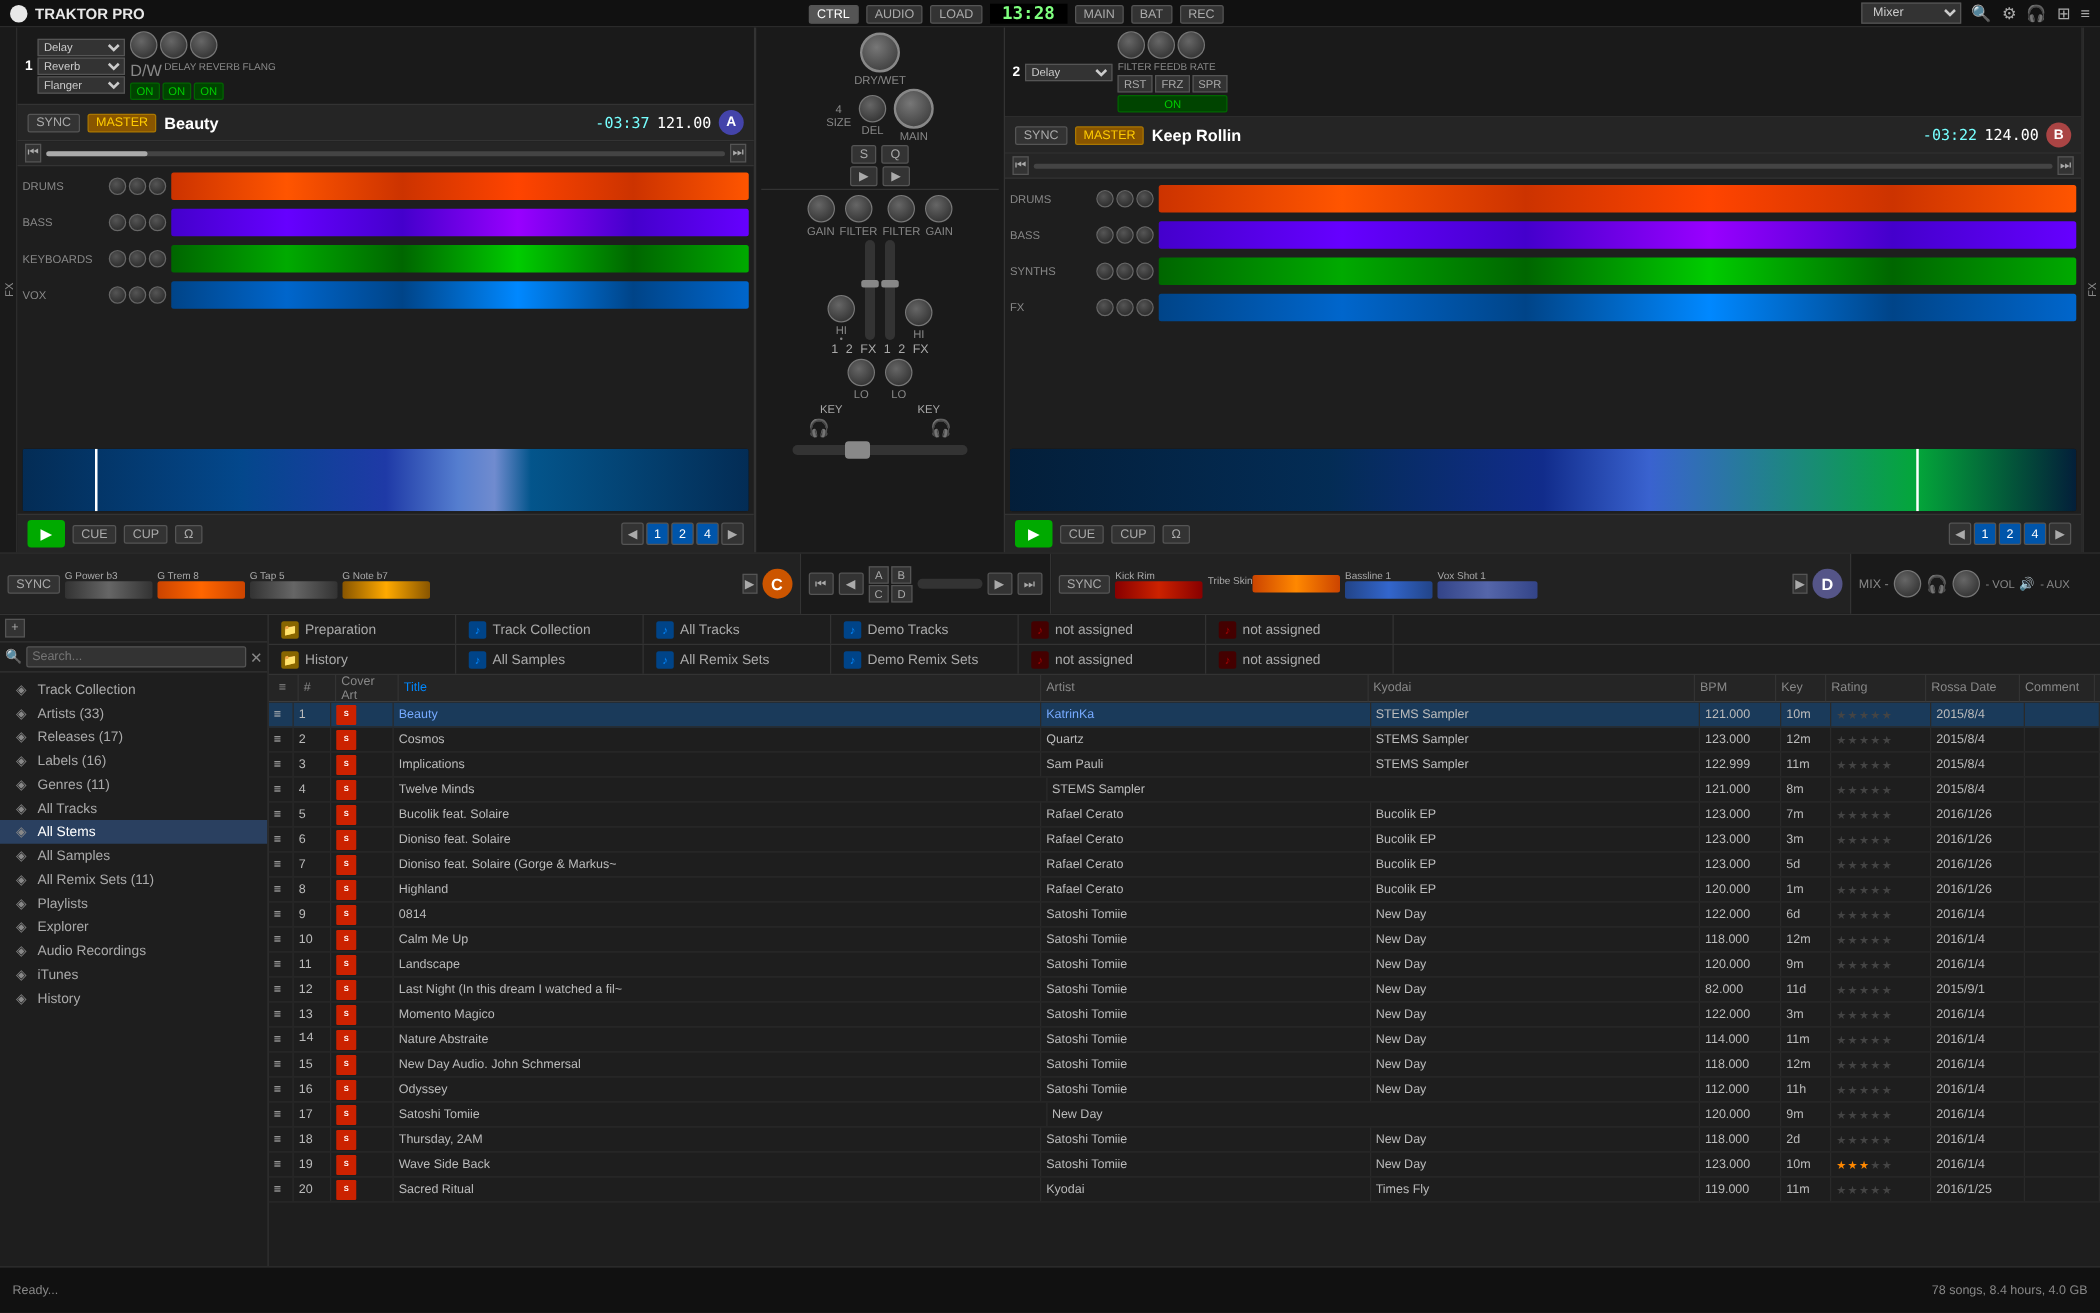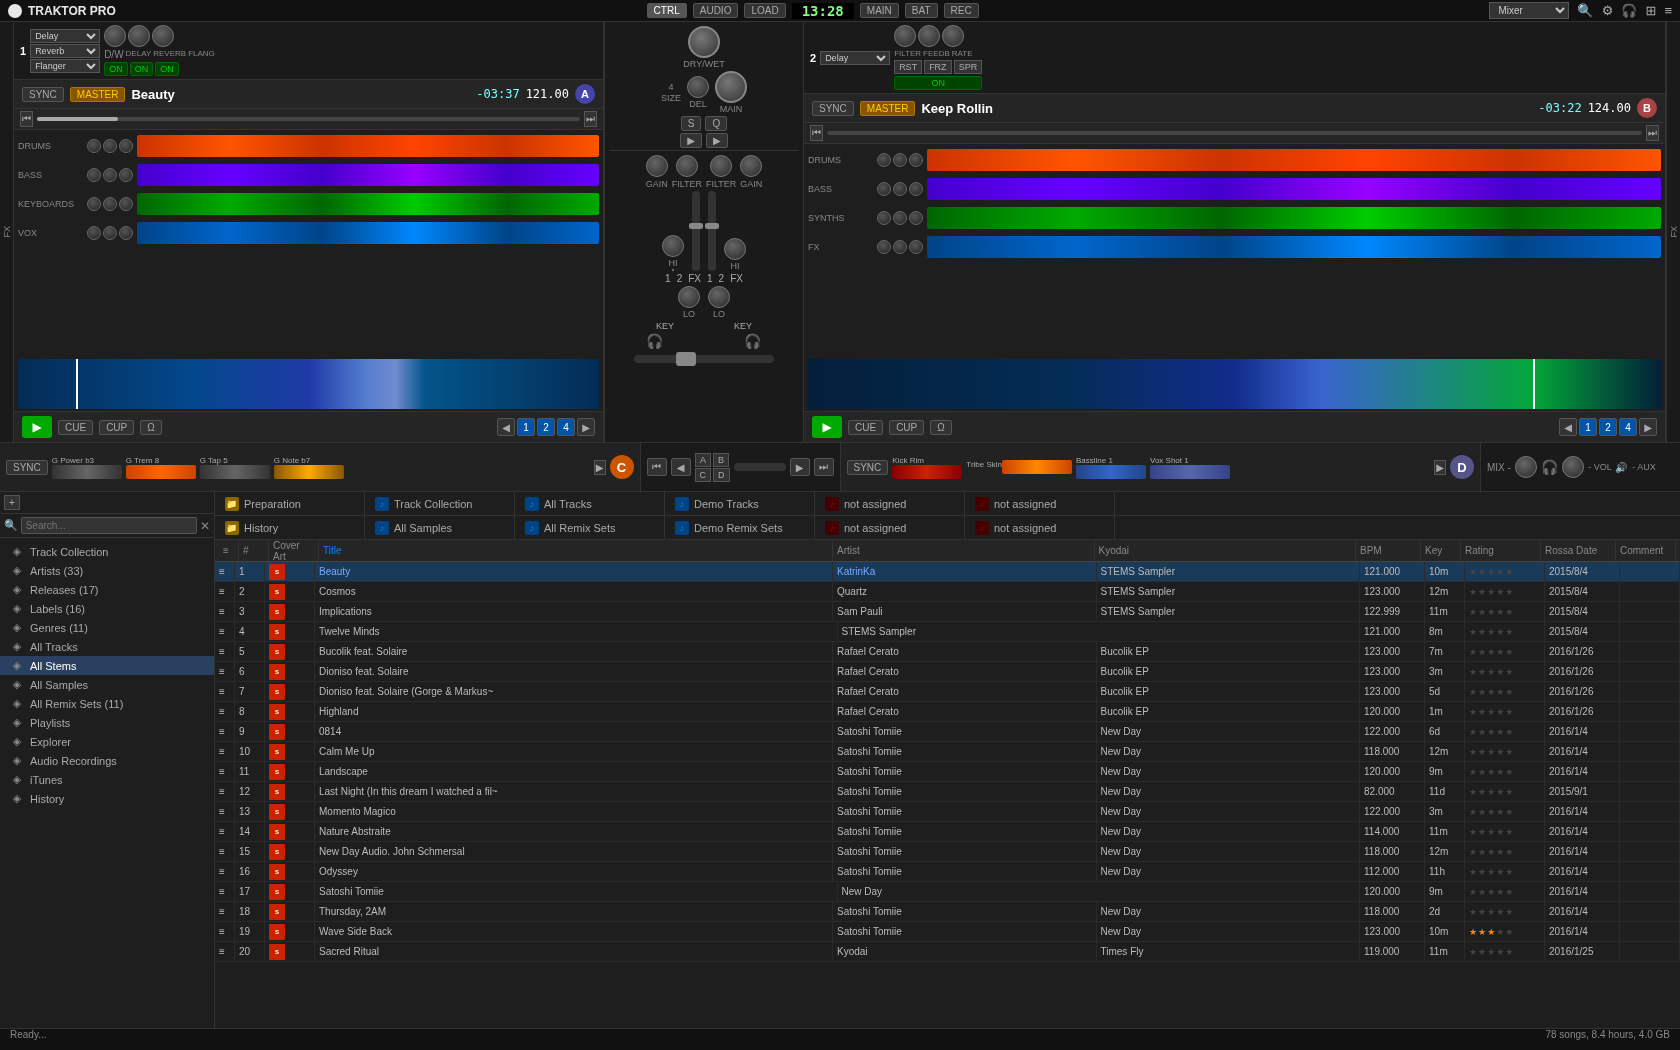--- a/index.html
+++ b/index.html
@@ -32,21 +32,21 @@
       gap: 6px;
     }
     .logo-circle {
       width: 14px; height: 14px;
       border-radius: 50%;
       background: #e8e8e8;
       display: flex; align-items: center; justify-content: center;
     }
     .top-controls {
       display: flex;
-      align-items: center;
+      align-items: flex-end;
       gap: 6px;
       flex: 1;
       justify-content: center;
     }
     .top-btn {
       background: #333;
       border: 1px solid #555;
       color: #aaa;
       padding: 1px 6px;
       font-size: 10px;
@@ -484,24 +484,25 @@
 
     .rating-stars {
       display: flex;
       gap: 1px;
     }
     .star { color: #ff8800; font-size: 9px; }
     .star.empty { color: #444; }
 
     
     .status-bar {
-      height: 22px;
+      height: 37px;
       background: #111;
       border-top: 1px solid #333;
       display: flex;
+      align-items: center;
       padding: 0 10px;
       gap: 10px;
     }
     .status-text { color: #888; font-size: 10px; }
     .status-right { margin-left: auto; color: #888; font-size: 10px; }
     .fx-on-btn {
       background: #004400;
       border: 1px solid #006600;
       color: #00cc00;
       padding: 1px 4px;
@@ -564,21 +565,21 @@
           <select style="background:#333;border:1px solid #555;color:#ccc;font-size:9px;width:70px;"><option>Reverb</option></select>
           <select style="background:#333;border:1px solid #555;color:#ccc;font-size:9px;width:70px;"><option>Flanger</option></select>
         </div>
         <div style="display:flex;flex-direction:column;gap:2px;">
           <div style="display:flex;gap:2px;align-items:center;">
             <div class="small-knob"></div>
             <div class="small-knob"></div>
             <div class="small-knob"></div>
           </div>
           <div style="display:flex;gap:2px;">
-            <span style="color:#888;font-size:10px;">D/W</span>
+            <span style="color:#888;font-size:13px;">D/W</span>
             <span style="color:#888;font-size:8px;">DELAY</span>
             <span style="color:#888;font-size:8px;">REVERB</span>
             <span style="color:#888;font-size:8px;">FLANG</span>
           </div>
           <div style="display:flex;gap:2px;">
             <button class="fx-on-btn">ON</button>
             <button class="fx-on-btn">ON</button>
             <button class="fx-on-btn">ON</button>
           </div>
         </div>
@@ -1395,21 +1396,21 @@
                   <span class="star empty">★</span>
                   <span class="star empty">★</span>
                   <span class="star empty">★</span>
                 </div>
               </div>
     <div class="track-cell" style="width:75px;">2016/1/4</div>
     <div class="track-cell" style="width:60px;"></div>
   </div>
             <div class="track-row">
     <div class="track-cell" style="width:20px;">≡</div>
-    <div class="track-cell" style="width:30px;">14</div>
+    <div class="track-cell" style="width:30px;font-family:Liberation Mono, monospace;">14</div>
     <div class="track-cell" style="width:50px;">
                 <div class="cover-art cover-stems">S</div>
               </div>
     <div class="track-cell" style="flex:2;">Nature Abstraite</div>
     <div class="track-cell" style="flex:1;">Satoshi Tomiie</div>
     <div class="track-cell" style="flex:1;">New Day</div>
     <div class="track-cell" style="width:65px;">114.000</div>
     <div class="track-cell" style="width:40px;">11m</div>
     <div class="track-cell" style="width:80px;">
                 <div class="rating-stars">

